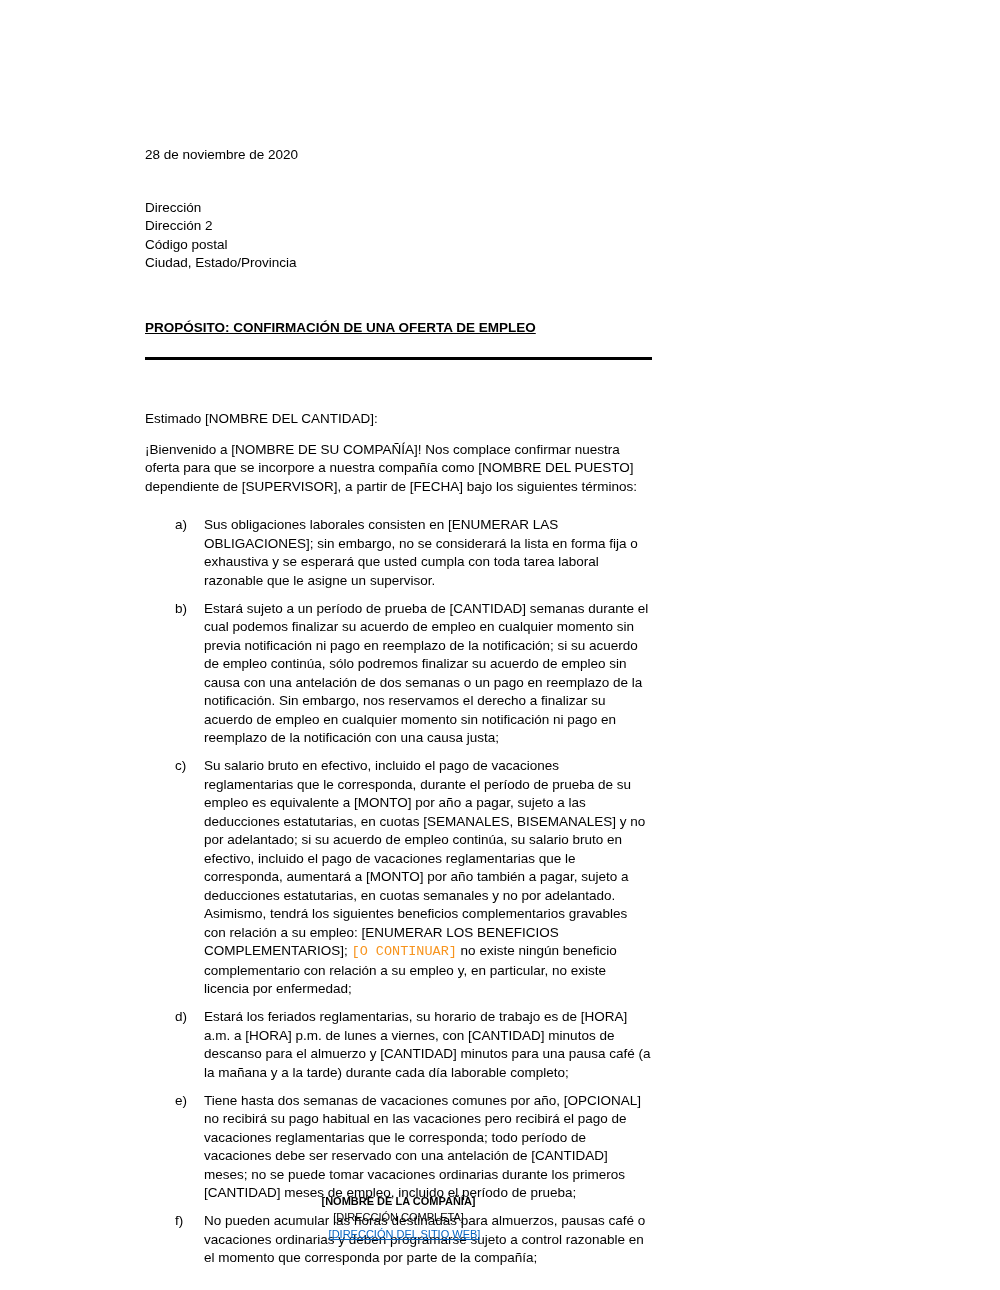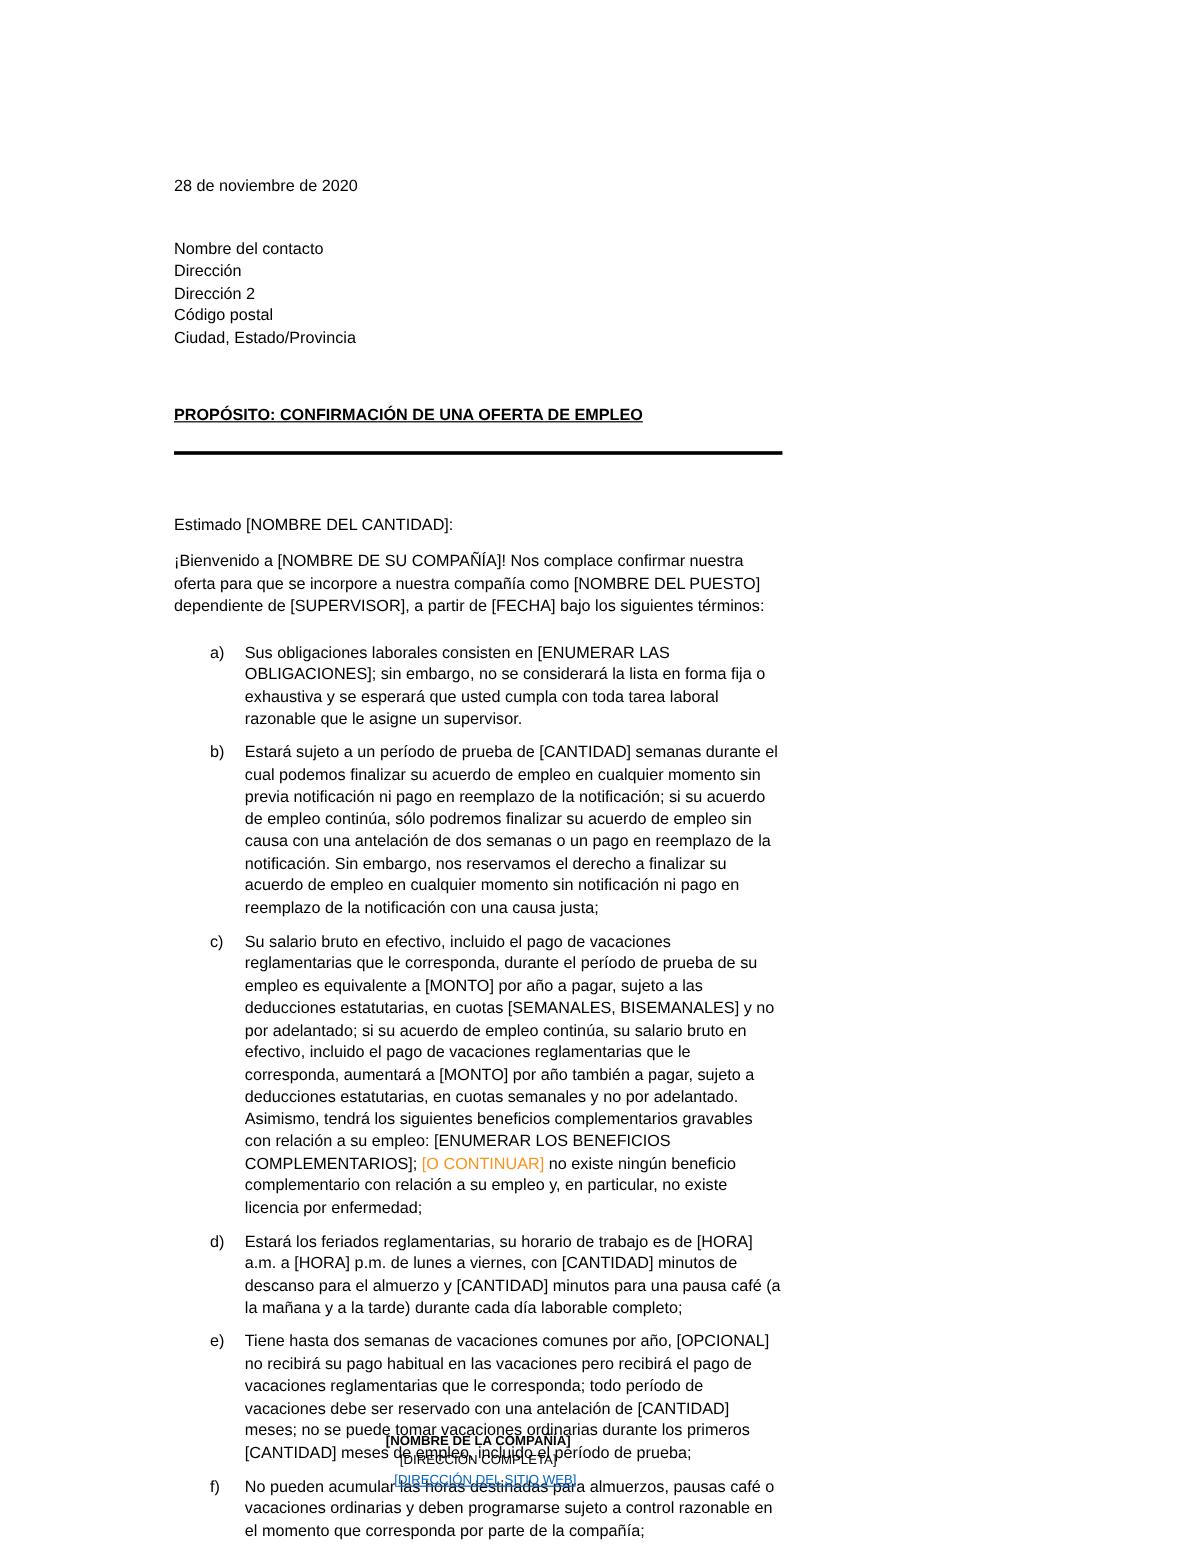--- a/index.html
+++ b/index.html
@@ -35,21 +35,21 @@
   .terms { margin-top: 20px; }
   .term {
     display: flex;
     margin-bottom: 9.5px;
     padding-left: 30px;
   }
   .term-label {
     flex: 0 0 29px;
   }
   .term-text { flex: 1; }
-  .highlight { color: #f7941e; }
+  .highlight { color: #f7941e; font-family: Liberation Mono, monospace; }
   .footer {
     position: absolute;
     left: 145px;
     right: 140px;
     bottom: 48px;
     text-align: center;
     font-size: 11px;
     line-height: 16.5px;
   }
   .footer .company { font-weight: bold; }
@@ -61,21 +61,20 @@
   }
 </style>
 </head>
 <body>
 
 <div class="page">
 
   <p class="date">28 de noviembre de 2020</p>
 
   <div class="recipient">
-    <p>Nombre del contacto</p>
     <p>Dirección</p>
     <p>Dirección 2</p>
     <p>Código postal</p>
     <p>Ciudad, Estado/Provincia</p>
   </div>
 
   <div class="subject-wrap">
     <span class="subject">PROPÓSITO: CONFIRMACIÓN DE UNA OFERTA DE EMPLEO</span>
   </div>
 

